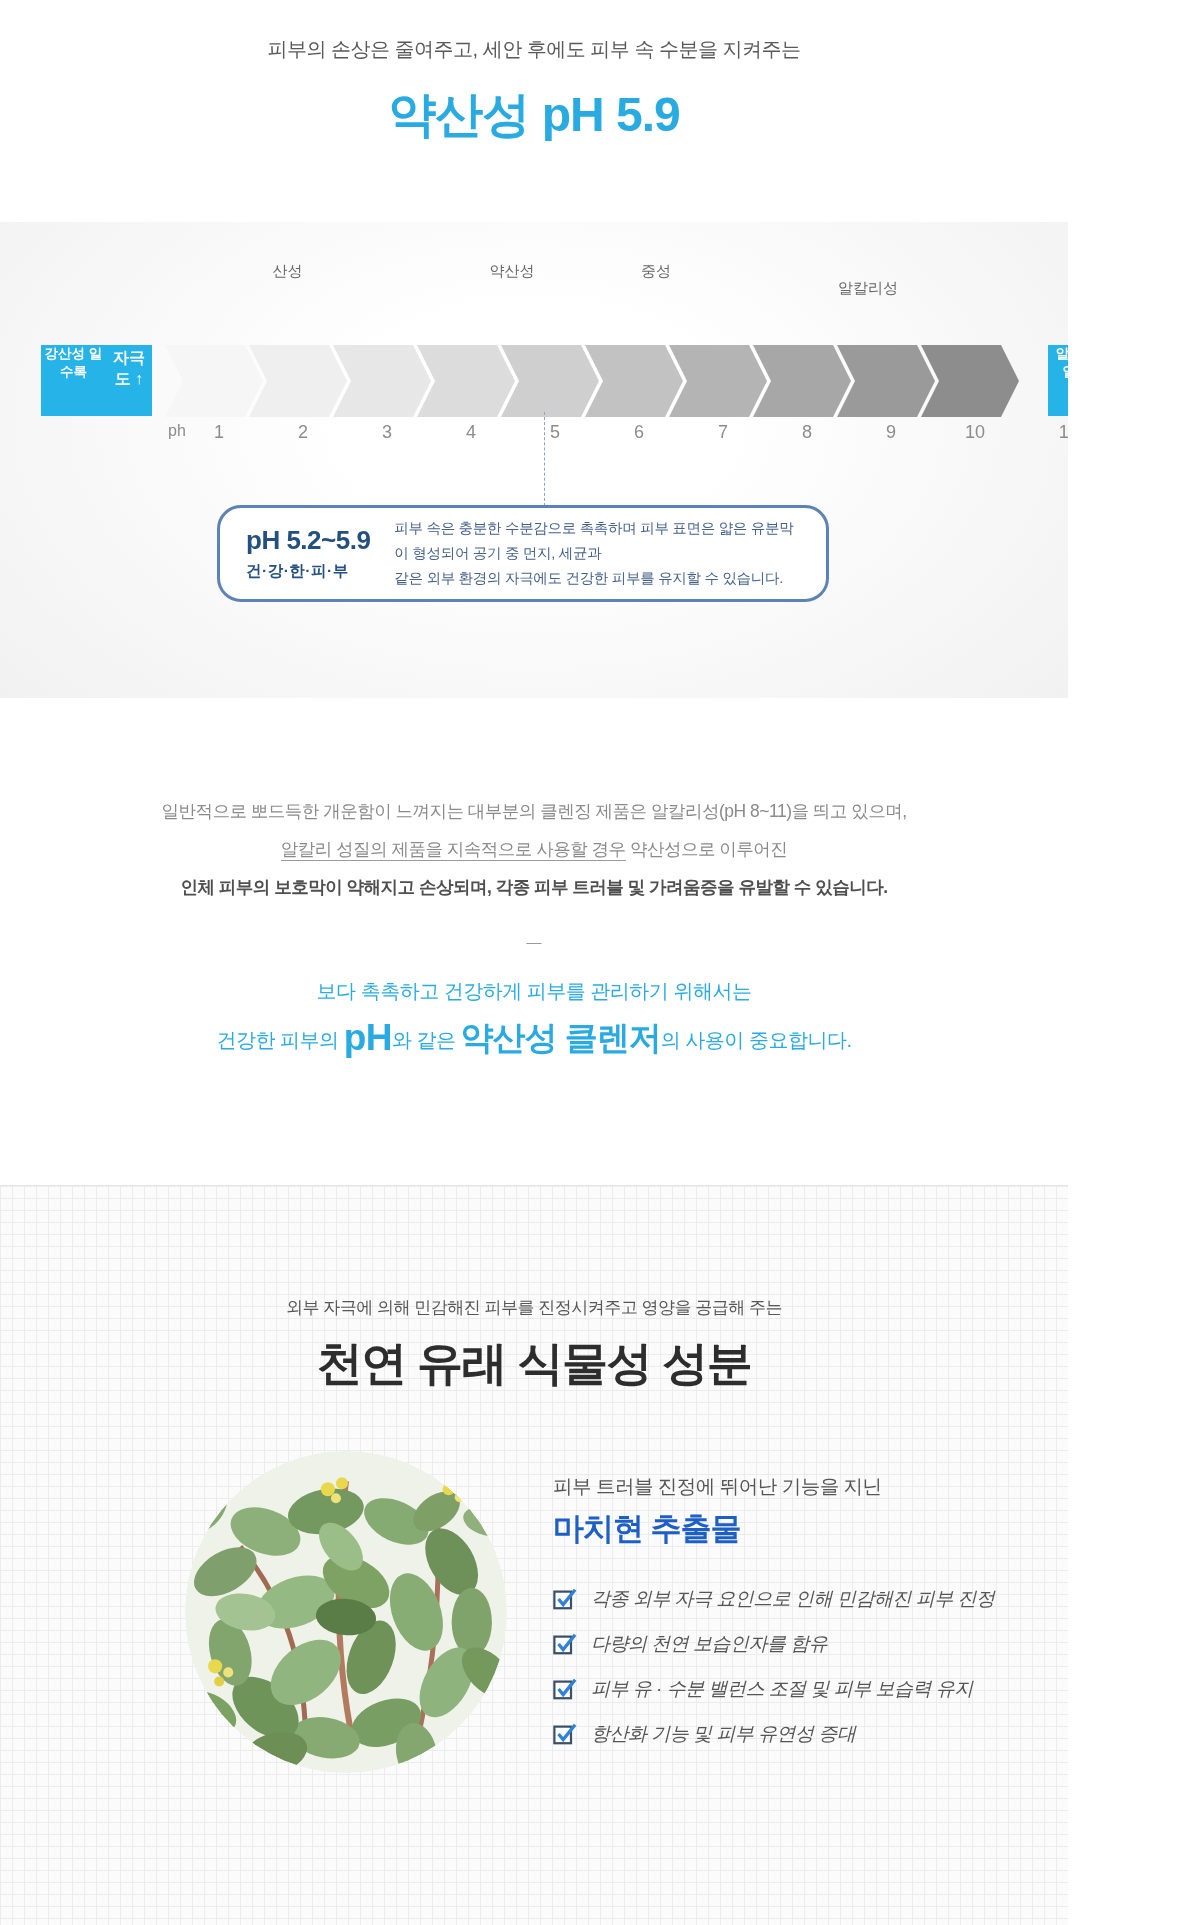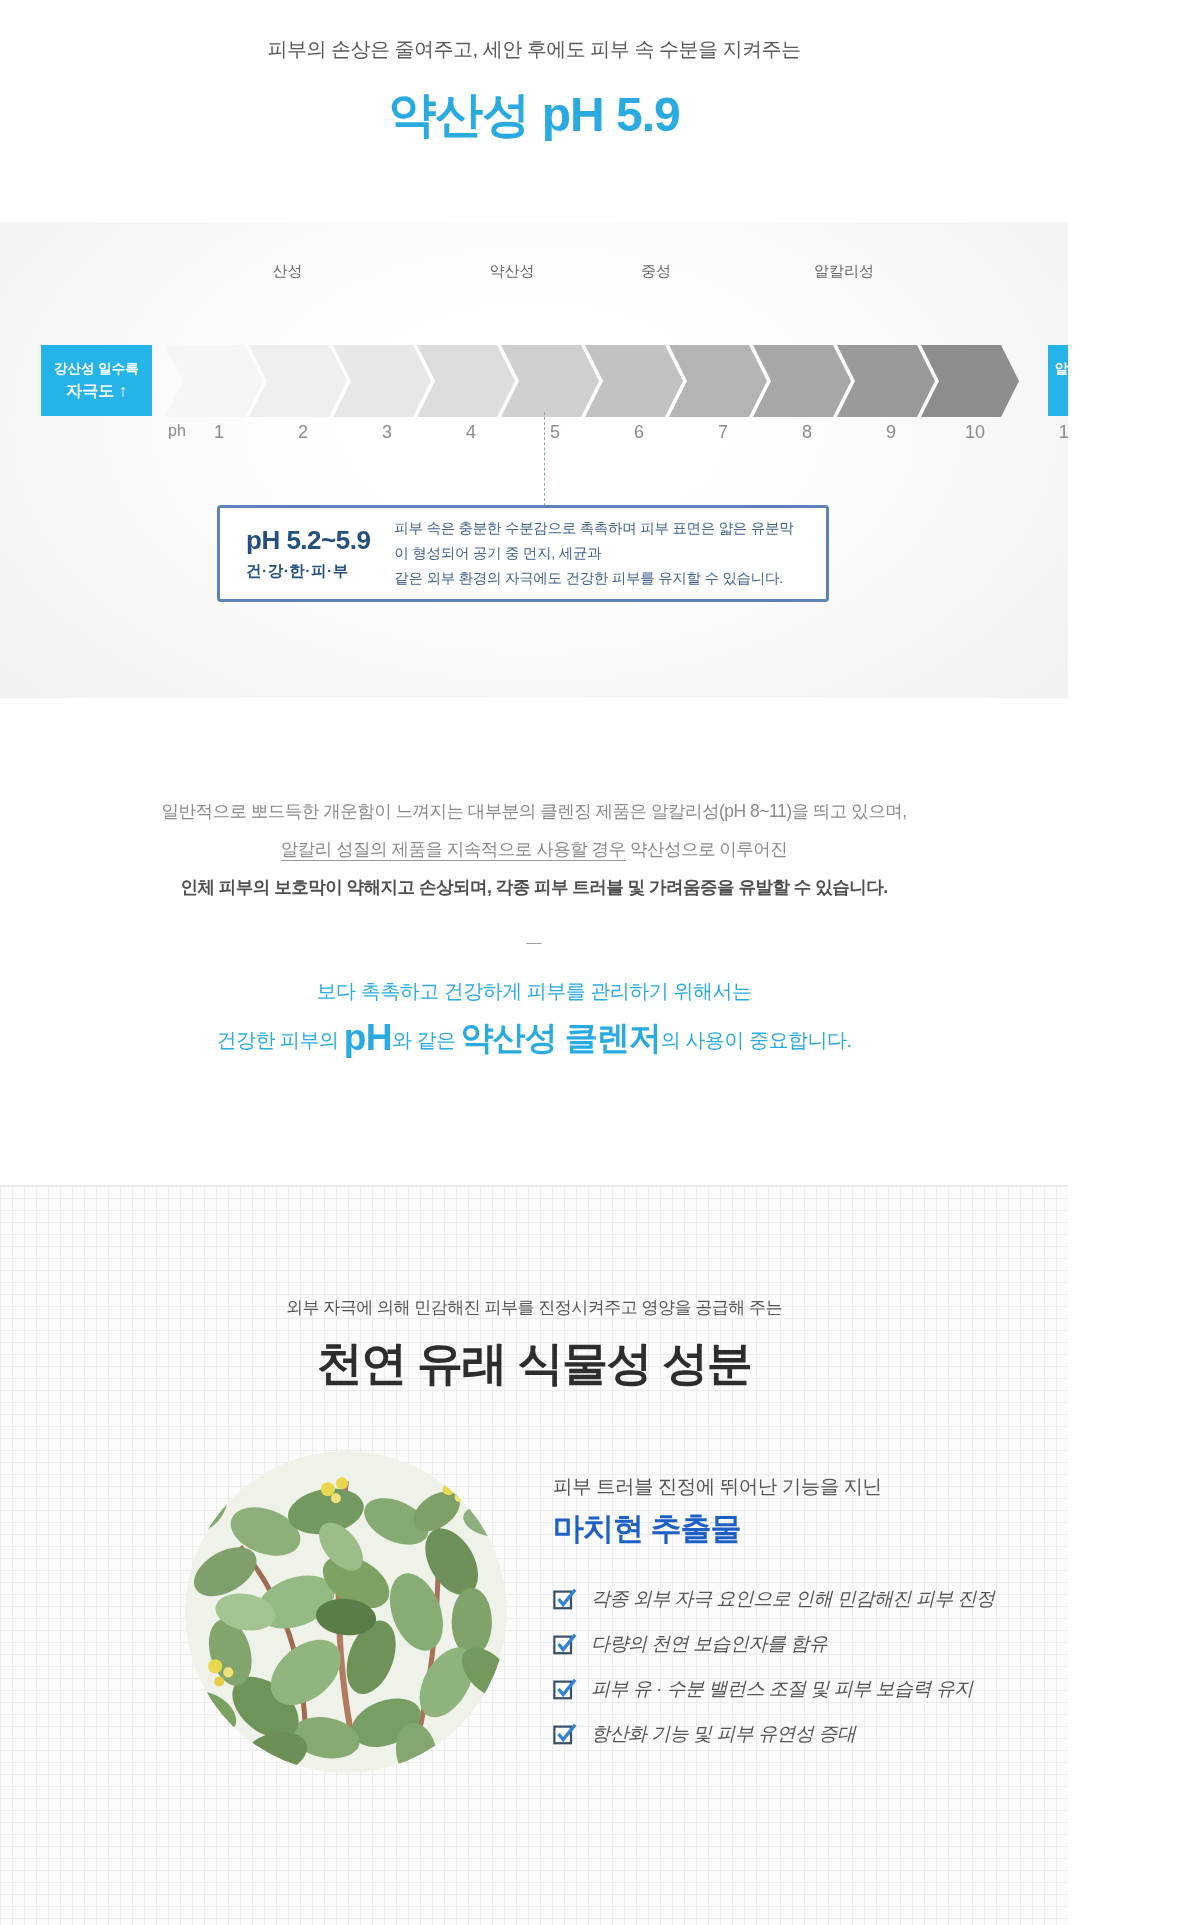--- a/index.html
+++ b/index.html
@@ -13,37 +13,37 @@
   .hdr-title .t-sub { font-weight:700; }
 
   
   .sec-ph { height:476px; position:relative;
     background: radial-gradient(ellipse 70% 95% at 50% 42%, #ffffff 25%, #f0f0f0 100%); }
   .cat-group { position:absolute; top:40px; height:16px; display:flex; align-items:center;flex-direction:column; }
   .cat-line { flex:1; height:1px; background:#9a9a9a; }
   .cat-label { margin:0 10px; font-size:15px; color:#666; white-space:nowrap; }
 
   .side-box { position:absolute; top:123px; width:112px; height:71px; background:#25b3e8;
-    color:#fff; display:flex; flex-direction:column; justify-content:center; text-align:center; }
+    color:#fff; display:flex; flex-direction:row; justify-content:center; text-align:center; }
   .side-box .l1 { font-size:13.5px; font-weight:600; }
   .side-box .l2 { font-size:16px; font-weight:800; margin-top:3px; }
 
   .chevrons { position:absolute; left:165px; top:123px; width:1020px; height:72px; }
   .seg { position:absolute; top:0; width:98px; height:72px;
     clip-path: polygon(0 0, 80px 0, 98px 50%, 80px 100%, 0 100%, 18px 50%); }
 
   .numbers { position:absolute; left:0; top:0; width:100%; height:100%; }
   .num { position:absolute; top:200px; transform:translateX(-50%); font-size:18px; color:#8c8c8c; }
   .num.ph-lab { font-size:16px; }
 
   .dash-line { position:absolute; left:544px; top:190px; height:94px; width:0;
     border-left:1px dashed #86a7cc; }
 
   .callout { position:absolute; left:217px; top:283px; width:612px; height:97px;
-    background:#fff; border:3px solid #5d83b6; border-radius:4px;
+    background:#fff; border:3px solid #5d83b6; border-radius:24px;
     display:flex; align-items:center; padding:0 26px; gap:24px; }
   .co-title { font-size:26px; font-weight:800; color:#24507f; letter-spacing:-0.5px; white-space:nowrap; }
   .co-sub { font-size:15.5px; font-weight:700; color:#24507f; margin-top:5px; letter-spacing:0.5px; }
   .co-body { font-size:14.5px; color:#45618a; line-height:1.72; letter-spacing:-0.3px; }
 
   
   .sec-intro { height:487px; text-align:center; padding-top:94px; }
   .p-line { font-size:17.5px; color:#8a8a8a; line-height:38px; letter-spacing:-0.5px; }
   .p-line.bold { color:#4f4f4f; font-weight:700; }
   .p-underline { border-bottom:1px solid #9a9a9a; padding-bottom:1px; }
@@ -91,21 +91,21 @@
     <div class="cat-group" style="left:398px;width:228px;">
       <span class="cat-line"></span>
       <span class="cat-label">약산성</span>
       <span class="cat-line"></span>
     </div>
     <div class="cat-group" style="left:596px;width:120px;">
       <span class="cat-line"></span>
       <span class="cat-label">중성</span>
       <span class="cat-line"></span>
     </div>
-    <div class="cat-group" style="left:698px;width:292px;">
+    <div class="cat-group" style="left:722px;width:292px;gap:17px;">
       <span class="cat-line"></span>
       <span class="cat-label">알칼리성</span>
       <span class="cat-line"></span>
     </div>
 
     <div class="side-box" style="left:41px;width:111px;">
       <div class="l1">강산성 일수록</div>
       <div class="l2">자극도 ↑</div>
     </div>
     <div class="side-box" style="left:1048px;">

